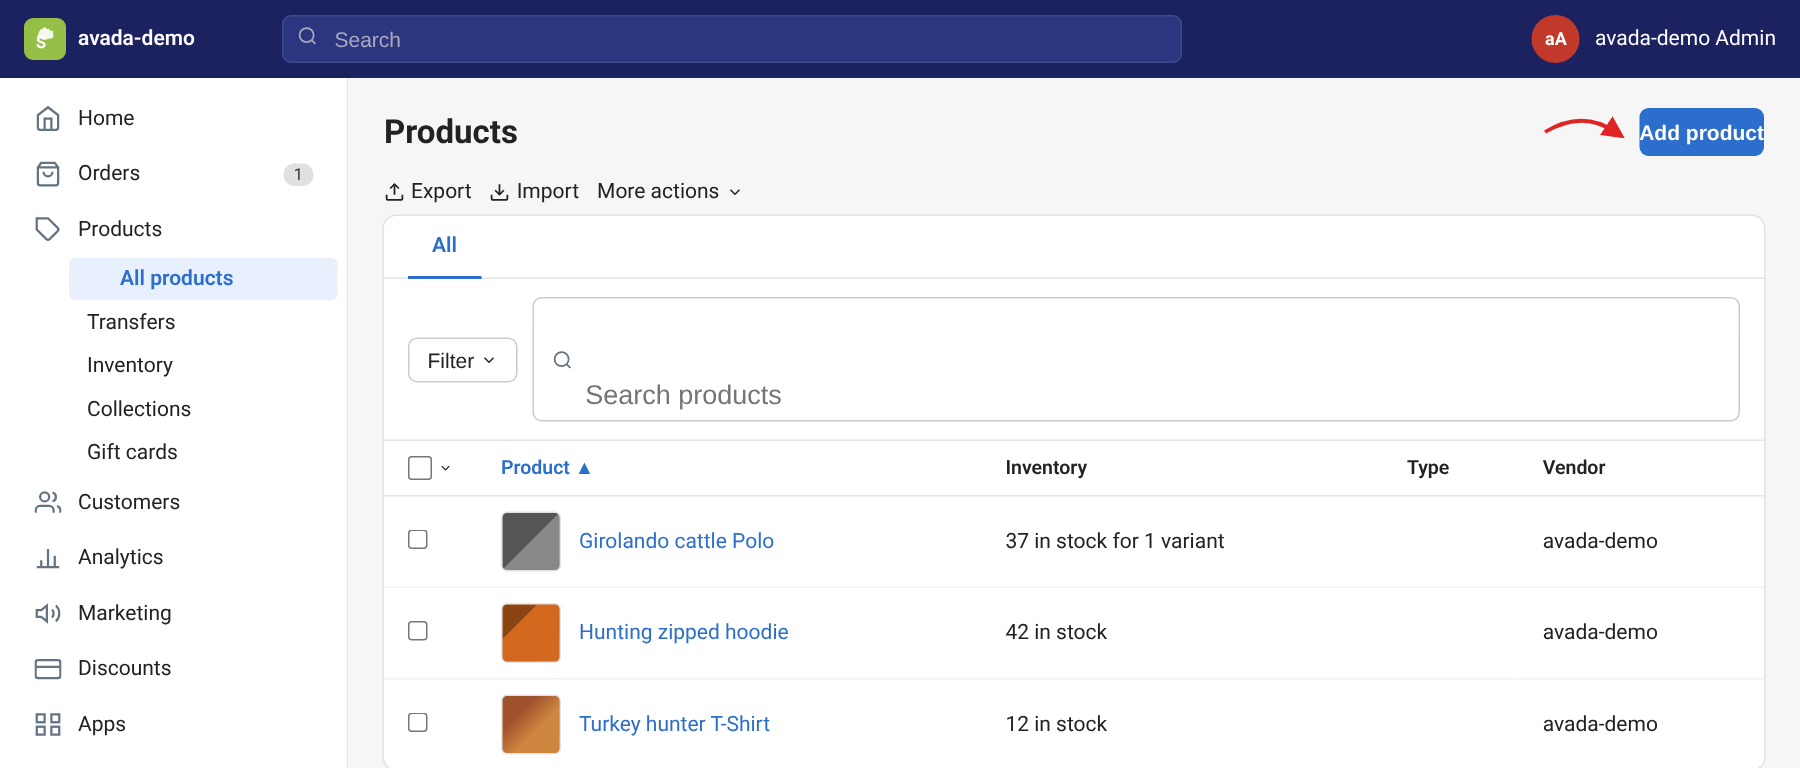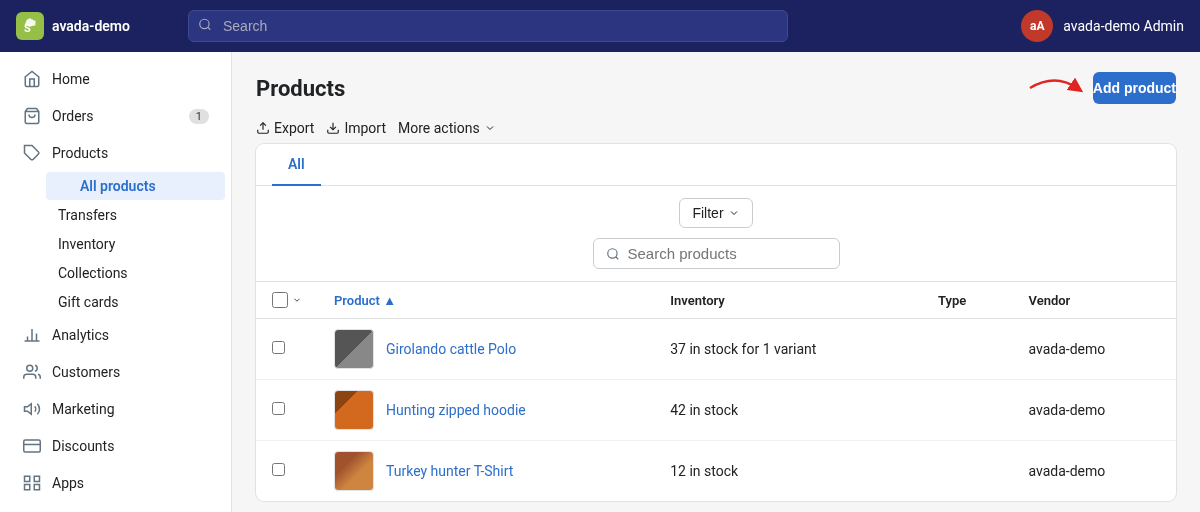--- a/index.html
+++ b/index.html
@@ -233,21 +233,20 @@
       color: #2c6ecb;
       border-bottom-color: #2c6ecb;
       font-weight: 600;
     }
     .filter-bar {
       display: flex;
       align-items: center;
       gap: 10px;
       padding: 12px 16px;
       border-bottom: 1px solid #e1e3e5;
-      flex-direction: column;
     }
     .filter-btn {
       display: flex;
       align-items: center;
       gap: 4px;
       border: 1px solid #c9cccf;
       background: #fff;
       border-radius: 6px;
       padding: 6px 12px;
       font-size: 14px;
@@ -261,22 +260,23 @@
       gap: 8px;
       border: 1px solid #c9cccf;
       border-radius: 6px;
       padding: 6px 12px;
       background: #fff;
     }
     .search-products input {
       border: none;
       outline: none;
       flex: 1;
-      font-size: 15px;
+      font-size: 18px;
       color: #1d4ed8;
+      margin-top: 48px;
     }
     .products-table {
       width: 100%;
       border-collapse: collapse;
     }
     .products-table thead tr {
       border-bottom: 1px solid #e1e3e5;
     }
     .products-table th {
       padding: 10px 16px;
@@ -410,39 +410,39 @@
         <div class="sub-nav-item active">All products</div>
         <div class="sub-nav-item">Transfers</div>
         <div class="sub-nav-item">Inventory</div>
         <div class="sub-nav-item">Collections</div>
         <div class="sub-nav-item">Gift cards</div>
       </div>
 
       <div class="nav-item">
         <span class="nav-icon">
           <svg width="18" height="18" viewBox="0 0 24 24" fill="none" stroke="currentColor" stroke-width="2">
+            <path d="M17 21v-2a4 4 0 0 0-4-4H5a4 4 0 0 0-4 4v2"></path>
+              <circle cx="9" cy="7" r="4"></circle>
+              <path d="M23 21v-2a4 4 0 0 0-3-3.87"></path>
+              <path d="M16 3.13a4 4 0 0 1 0 7.75"></path>
+          </svg>
+        </span>
+        <span>Customers</span>
+      </div>
+
+      <div class="nav-item">
+        <span class="nav-icon">
+          <svg width="18" height="18" viewBox="0 0 24 24" fill="none" stroke="currentColor" stroke-width="2">
             <line x1="18" y1="20" x2="18" y2="10"></line>
               <line x1="12" y1="20" x2="12" y2="4"></line>
               <line x1="6" y1="20" x2="6" y2="14"></line>
               <line x1="2" y1="20" x2="22" y2="20"></line>
           </svg>
         </span>
         <span>Analytics</span>
-      </div>
-
-      <div class="nav-item">
-        <span class="nav-icon">
-          <svg width="18" height="18" viewBox="0 0 24 24" fill="none" stroke="currentColor" stroke-width="2">
-            <path d="M17 21v-2a4 4 0 0 0-4-4H5a4 4 0 0 0-4 4v2"></path>
-              <circle cx="9" cy="7" r="4"></circle>
-              <path d="M23 21v-2a4 4 0 0 0-3-3.87"></path>
-              <path d="M16 3.13a4 4 0 0 1 0 7.75"></path>
-          </svg>
-        </span>
-        <span>Customers</span>
       </div>
 
       <div class="nav-item">
         <span class="nav-icon">
           <svg width="18" height="18" viewBox="0 0 24 24" fill="none" stroke="currentColor" stroke-width="2">
             <polygon points="11 5 6 9 2 9 2 15 6 15 11 19 11 5"></polygon>
               <path d="M19.07 4.93a10 10 0 0 1 0 14.14"></path>
               <path d="M15.54 8.46a5 5 0 0 1 0 7.07"></path>
           </svg>
         </span>

